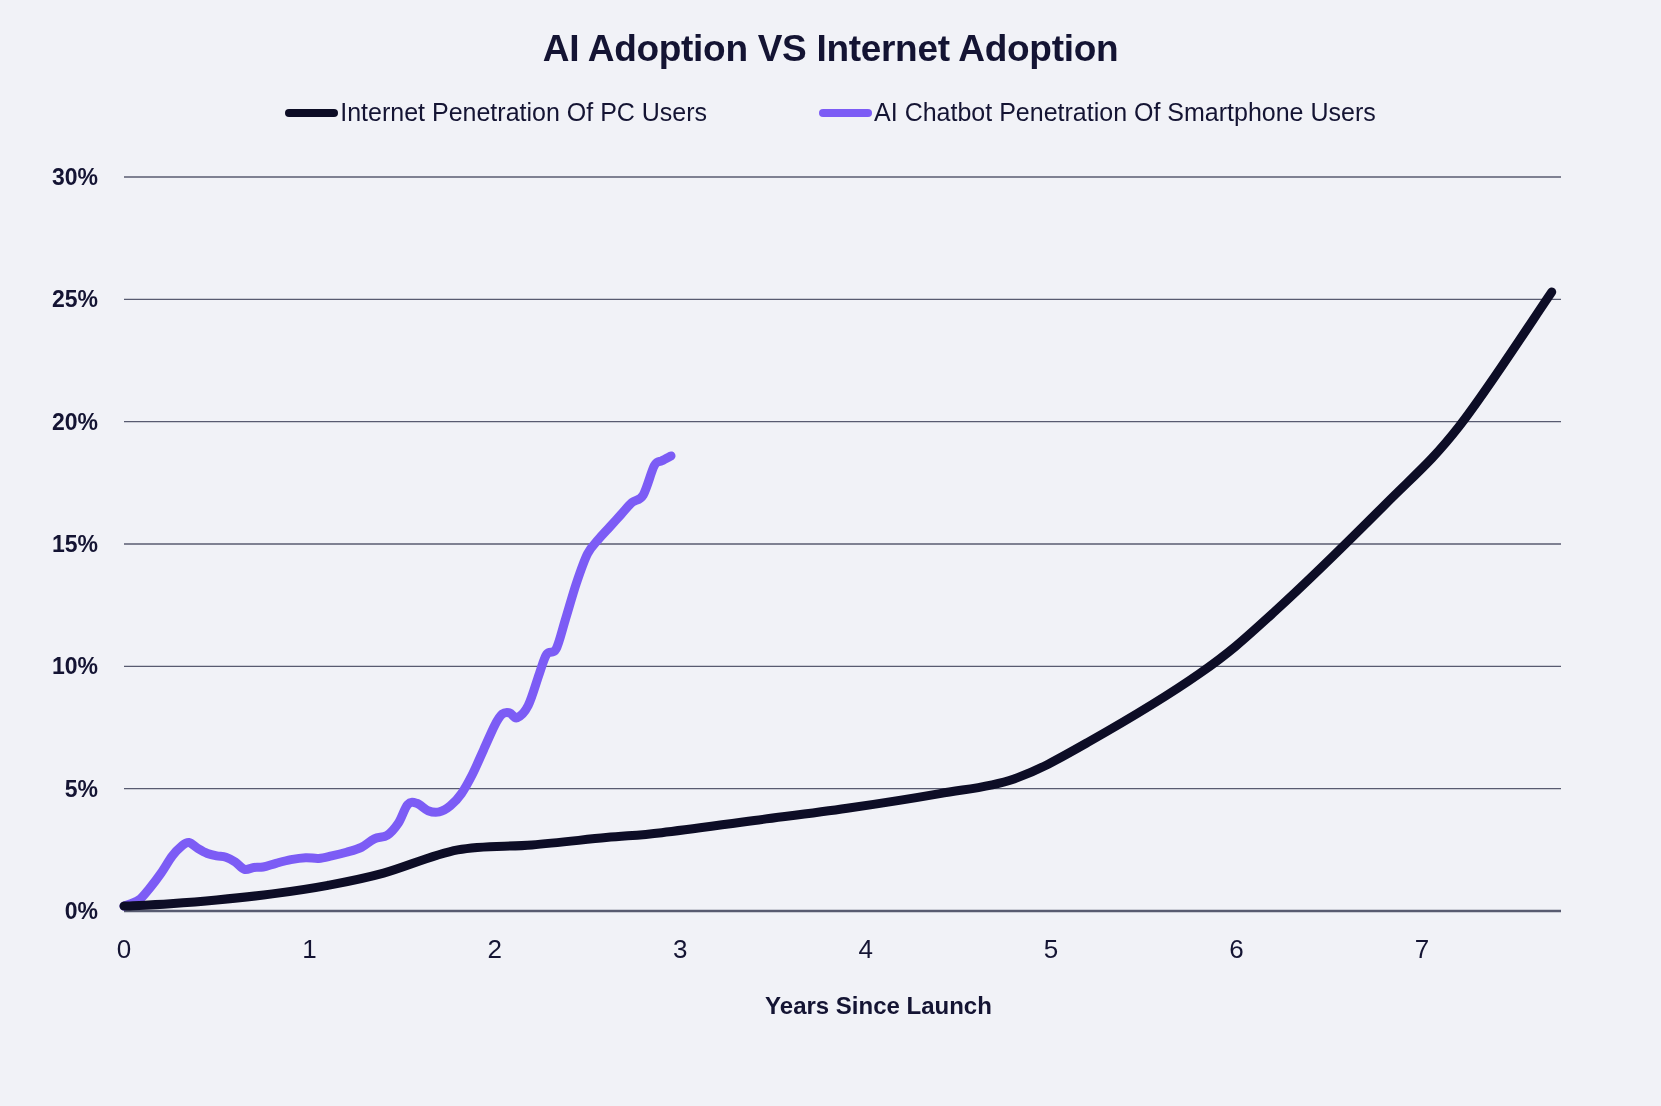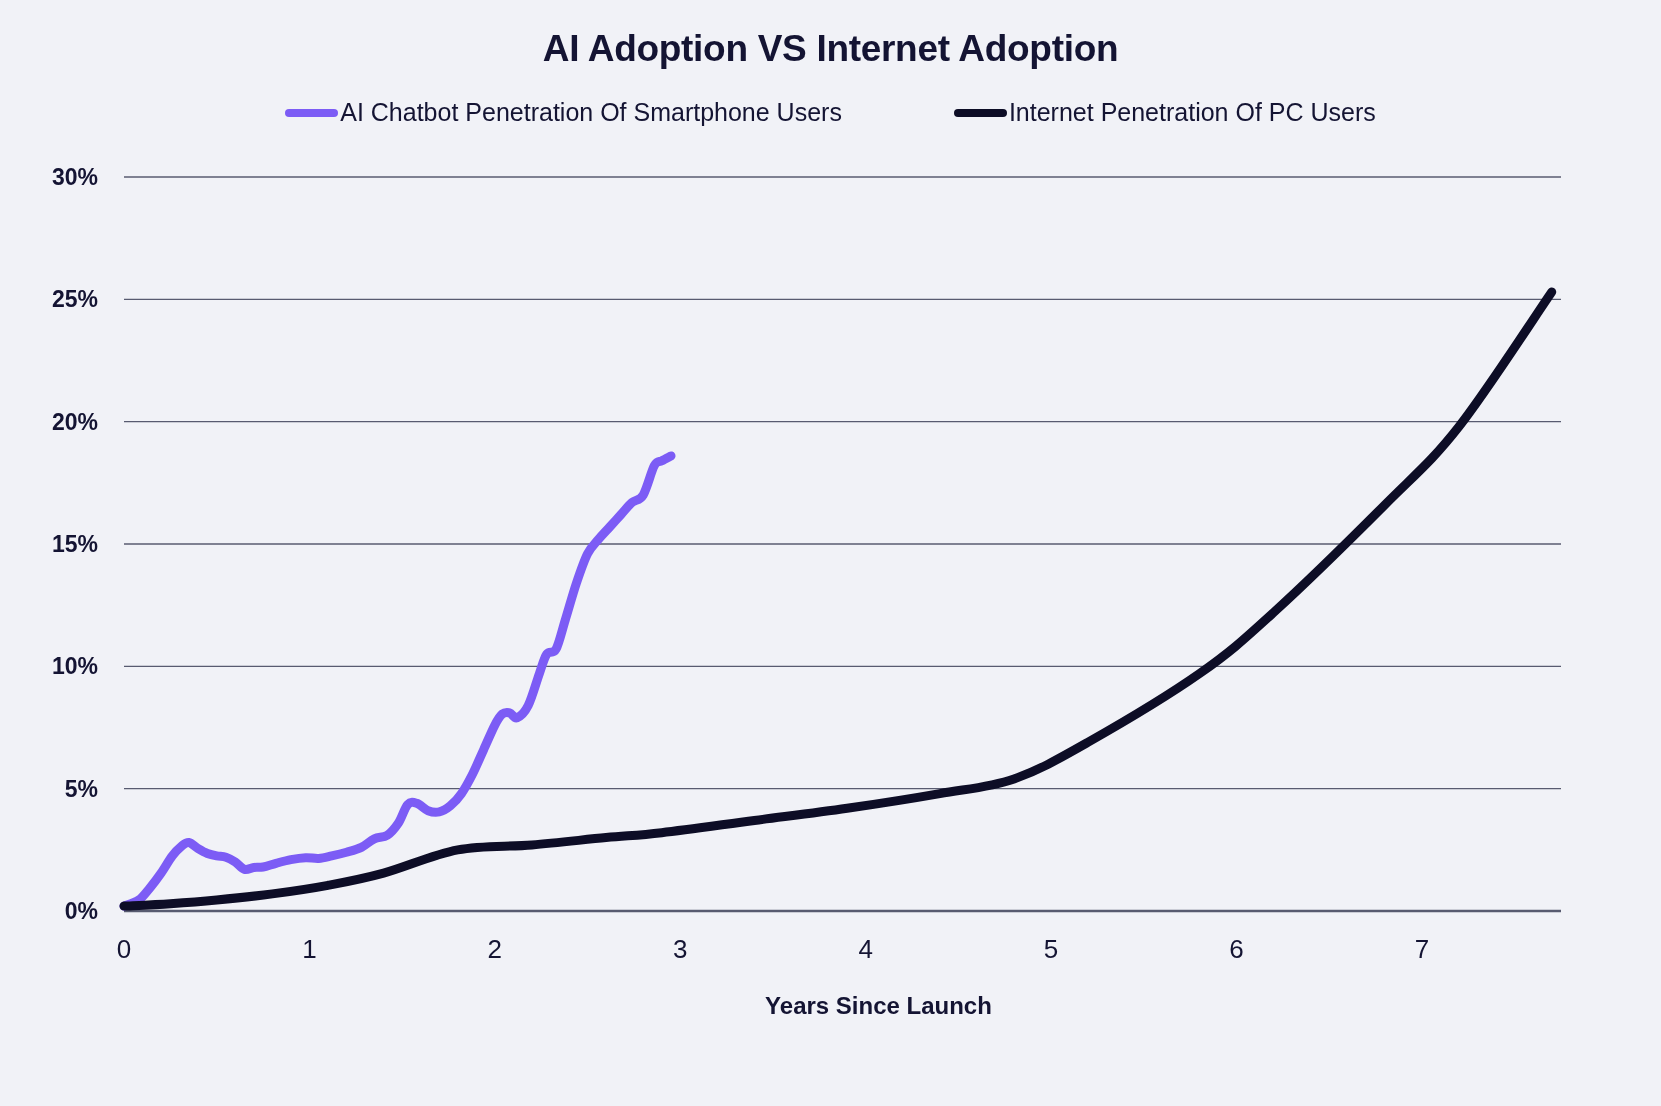--- a/index.html
+++ b/index.html
@@ -99,26 +99,26 @@
 </style>
 </head>
 <body>
 
 <div id="chart-root">
 
   <div id="chart-title">AI Adoption VS Internet Adoption</div>
 
   <div id="legend">
     <div class="legend-item">
+      <span class="legend-swatch" id="sw1" style="background: rgb(13, 13, 38);"></span>
+      <span class="legend-label">Internet Penetration Of PC Users</span>
+    </div>
+    <div class="legend-item">
       <span class="legend-swatch" id="sw0" style="background: rgb(124, 92, 245);"></span>
       <span class="legend-label">AI Chatbot Penetration Of Smartphone Users</span>
-    </div>
-    <div class="legend-item">
-      <span class="legend-swatch" id="sw1" style="background: rgb(13, 13, 38);"></span>
-      <span class="legend-label">Internet Penetration Of PC Users</span>
     </div>
   </div>
 
   <svg id="plot-svg" width="1661" height="1106">
     <g id="gridlines">
         <line x1="124" x2="1561" y1="911" y2="911" class="axisline"></line>
         <line x1="124" x2="1561" y1="788.6666666666666" y2="788.6666666666666" class="gridline"></line>
         <line x1="124" x2="1561" y1="666.3333333333334" y2="666.3333333333334" class="gridline"></line>
         <line x1="124" x2="1561" y1="544" y2="544" class="gridline"></line>
         <line x1="124" x2="1561" y1="421.6666666666667" y2="421.6666666666667" class="gridline"></line>

